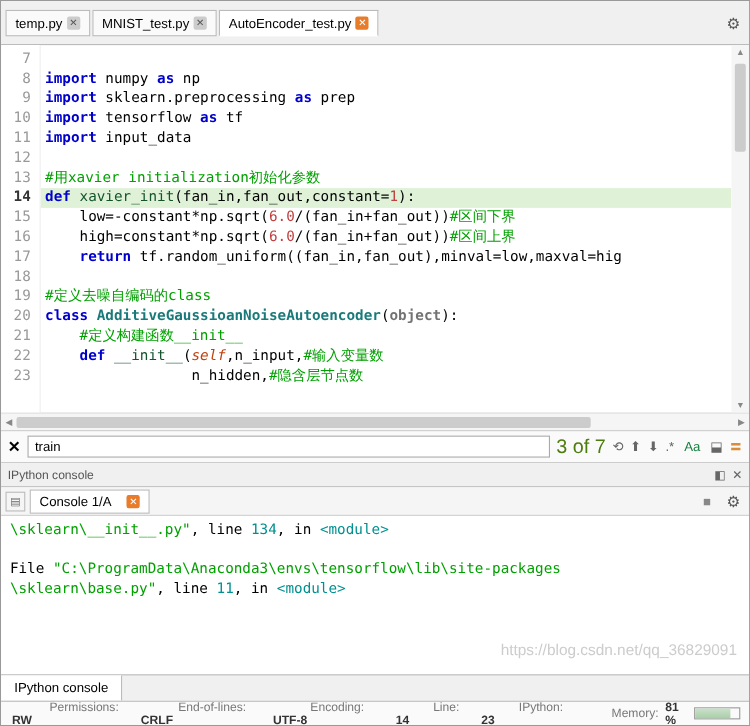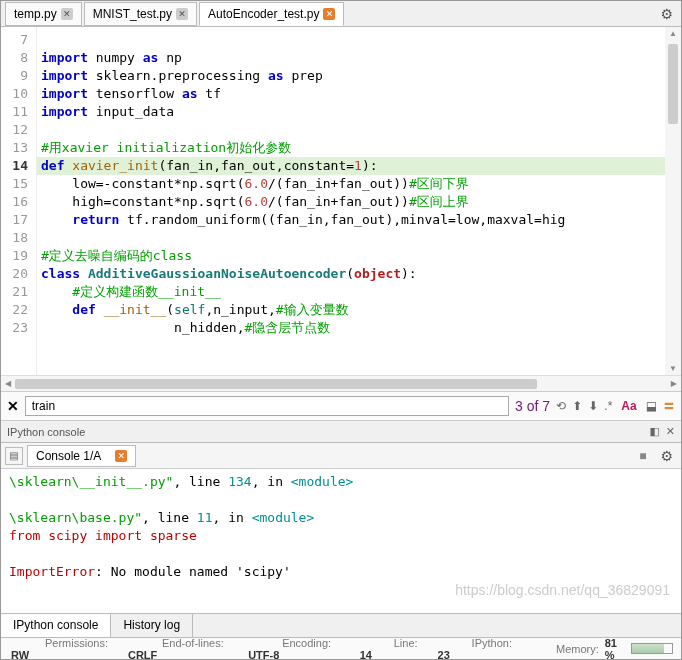--- a/index.html
+++ b/index.html
@@ -1,49 +1,49 @@
 <!DOCTYPE html>
 <html><head>
 <meta charset="utf-8">
 <style>
 * { margin: 0; padding: 0; box-sizing: border-box; }
 body { font-family: "Segoe UI", Tahoma, sans-serif; font-size: 12px; background: #fff; width: 682px; height: 660px; overflow: hidden; border: 1px solid #999; display: flex; flex-direction: column; }
-.tabbar { background: #f0f0f0; border-bottom: 1px solid #bbb; display: flex; align-items: center; padding: 0 4px; height: 26px; }
+.tabbar { background: #f0f0f0; border-bottom: 1px solid #bbb; display: flex; align-items: center; padding: 0 4px; height: 40px; }
 .tab { padding: 4px 8px; border: 1px solid #bbb; background: #fafafa; margin-right: 2px; font-size: 12px; display: flex; align-items: center; gap: 4px; cursor: pointer; }
 .tab.active { background: #fff; border-bottom: 1px solid #fff; }
 .close-x { width: 12px; height: 12px; display: inline-flex; align-items: center; justify-content: center; font-size: 9px; }
 .close-gray { background: #ccc; color: #555; border-radius: 2px; }
 .close-orange { background: #e87c2a; color: #fff; border-radius: 2px; }
 .gear { margin-left: auto; color: #555; font-size: 14px; cursor: pointer; padding: 4px; }
 .editor { display: flex; flex: 1; overflow: hidden; position: relative; }
 .gutter { background: #fff; color: #999; text-align: right; padding: 4px 8px 4px 4px; font-family: Consolas, monospace; font-size: 13px; line-height: 18px; user-select: none; border-right: 1px solid #eee; min-width: 36px; }
 .code { flex: 1; font-family: Consolas, monospace; font-size: 13px; line-height: 18px; padding: 4px 0; white-space: pre; overflow: hidden; }
 .code-line { padding: 0 4px; }
 .hl-line { background: #dff2d8; }
 .kw { color: #0000cc; font-weight: bold; }
-.kw2 { color: #b91c1c; font-weight: bold; }
+.kw2 { color: #737373; font-weight: bold; }
 .cls { color: #1a7a7a; font-weight: bold; }
-.fn { color: #a16207; }
+.fn { color: #14532d; }
 .num { color: #c04040; }
 .cmt { color: #00a000; }
-.self { color: #0f766e; }
+.self { color: #c2410c; font-style: italic; }
 .gutter .bold { color: #333; font-weight: bold; }
 .scrollbar-v { width: 16px; background: #f5f5f5; display: flex; flex-direction: column; align-items: center; justify-content: space-between; padding: 2px 0; }
 .scrollbar-v .arrow { font-size: 8px; color: #888; cursor: pointer; }
 .scrollbar-v .thumb { width: 10px; background: #ccc; border-radius: 2px; flex: 0 0 80px; margin-top: 6px; }
 .scrollbar-h { height: 16px; background: #f5f5f5; display: flex; align-items: center; justify-content: space-between; border-top: 1px solid #ddd; }
 .scrollbar-h .arrow { font-size: 8px; color: #888; cursor: pointer; padding: 0 4px; }
 .scrollbar-h .track { flex: 1; height: 10px; position: relative; }
 .scrollbar-h .thumb { position: absolute; left: 0; width: 80%; height: 10px; background: #ccc; border-radius: 2px; }
 .findbar { background: #fafafa; border-top: 1px solid #ccc; border-bottom: 1px solid #ccc; height: 30px; display: flex; align-items: center; padding: 0 6px; gap: 6px; }
 .findbar input { flex: 1; border: 1px solid #aaa; padding: 2px 6px; font-size: 12px; height: 20px; }
 .find-ctl { color: #666; font-size: 12px; cursor: pointer; }
-.find-aa { color: #be185d; font-weight: bold; font-size: 12px; border: 1px solid transparent; padding: 1px 2px; cursor: pointer; }
+.find-aa { color: #15803d; font-weight: normal; font-size: 12px; border: 1px solid transparent; padding: 1px 2px; cursor: pointer; }
 .find-close { font-weight: bold; font-size: 14px; cursor: pointer; }
-.find-count { color: #701a75; font-size: 14px; }
+.find-count { color: #4d7c0f; font-size: 18px; }
 .panel-hdr { background: #f0f0f0; border-bottom: 1px solid #bbb; display: flex; align-items: center; padding: 0 6px; height: 22px; font-size: 11px; color: #555; }
 .panel-hdr .ctl { margin-left: auto; display: flex; gap: 6px; }
 .panel-hdr .ctl span { cursor: pointer; color: #666; font-size: 11px; }
 .console-tabs { background: #f5f5f5; display: flex; align-items: center; height: 26px; padding: 0 4px; border-bottom: 1px solid #ccc; }
 .ctab-icon { width: 18px; height: 18px; border: 1px solid #bbb; margin-right: 4px; display: flex; align-items: center; justify-content: center; font-size: 10px; color: #666; cursor: pointer; }
 .ctab { padding: 3px 8px; border: 1px solid #bbb; background: #fff; font-size: 12px; display: flex; align-items: center; gap: 14px; }
 .console-out { font-family: Consolas, monospace; font-size: 13px; line-height: 18px; padding: 4px 8px; height: 144px; overflow: hidden; background: #fff; }
 .p-red { color: #c00000; }
 .p-green { color: #00a000; }
 .p-teal { color: #009090; }
@@ -143,31 +143,29 @@
   </div>
   <span style="margin-left:auto;display:flex;gap:10px;align-items:center;">
     <span style="color:#888;">■</span>
     <span class="gear" style="margin:0">⚙</span>
   </span>
 </div>
 
 <div class="console-out">
 <div><span class="p-green">\sklearn\__init__.py"</span><span>, line </span><span class="p-teal">134</span><span>, in </span><span class="p-teal">&lt;module&gt;</span></div>
 <div>&nbsp;</div>
+<div><span>  File </span><span class="p-green">"C:\ProgramData\Anaconda3\envs\tensorflow\lib\site-packages</span></div>
 <div><span class="p-green">\sklearn\base.py"</span><span>, line </span><span class="p-teal">11</span><span>, in </span><span class="p-teal">&lt;module&gt;</span></div>
-<div class="p-red">    from scipy import sparse</div>
 <div>&nbsp;</div>
-<div><span class="p-red">ImportError</span><span>: No module named 'scipy'</span></div>
 </div>
 
 <div class="watermark-url">https://blog.csdn.net/qq_36829091</div>
 
 <div class="bottom-tabs">
   <div class="btab active">IPython console</div>
-  <div class="btab">History log</div>
 </div>
 
 <div class="status">
   <div class="cell"><span class="lbl">Permissions:</span> <span class="val">RW</span></div>
   <div class="cell"><span class="lbl">End-of-lines:</span> <span class="val">CRLF</span></div>
   <div class="cell"><span class="lbl">Encoding:</span> <span class="val">UTF-8</span></div>
   <div class="cell"><span class="lbl">Line:</span> <span class="val">14</span></div>
   <div class="cell"><span class="lbl">IPython:</span> <span class="val">23</span></div>
   <div class="mem">
     <span class="lbl">Memory:</span>

